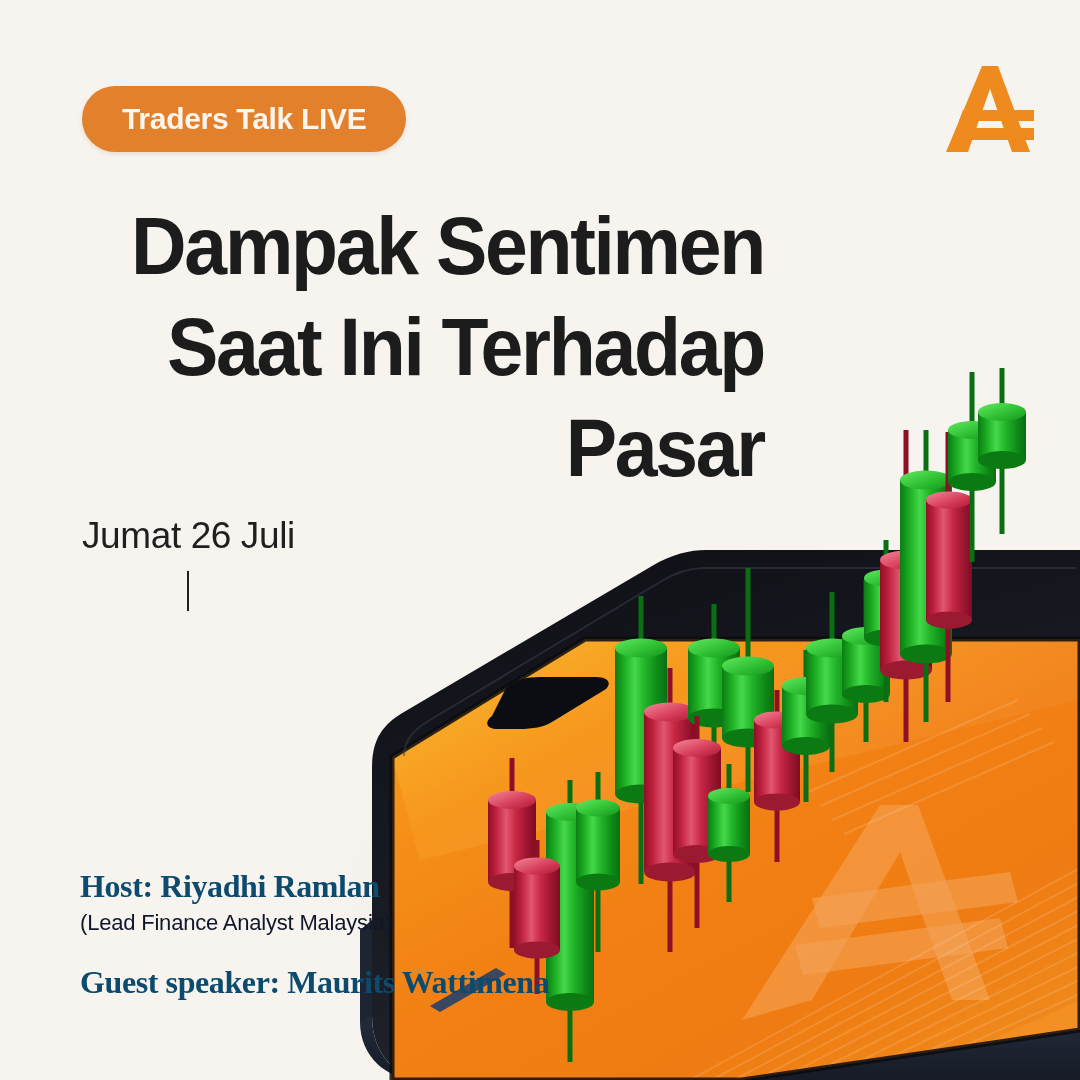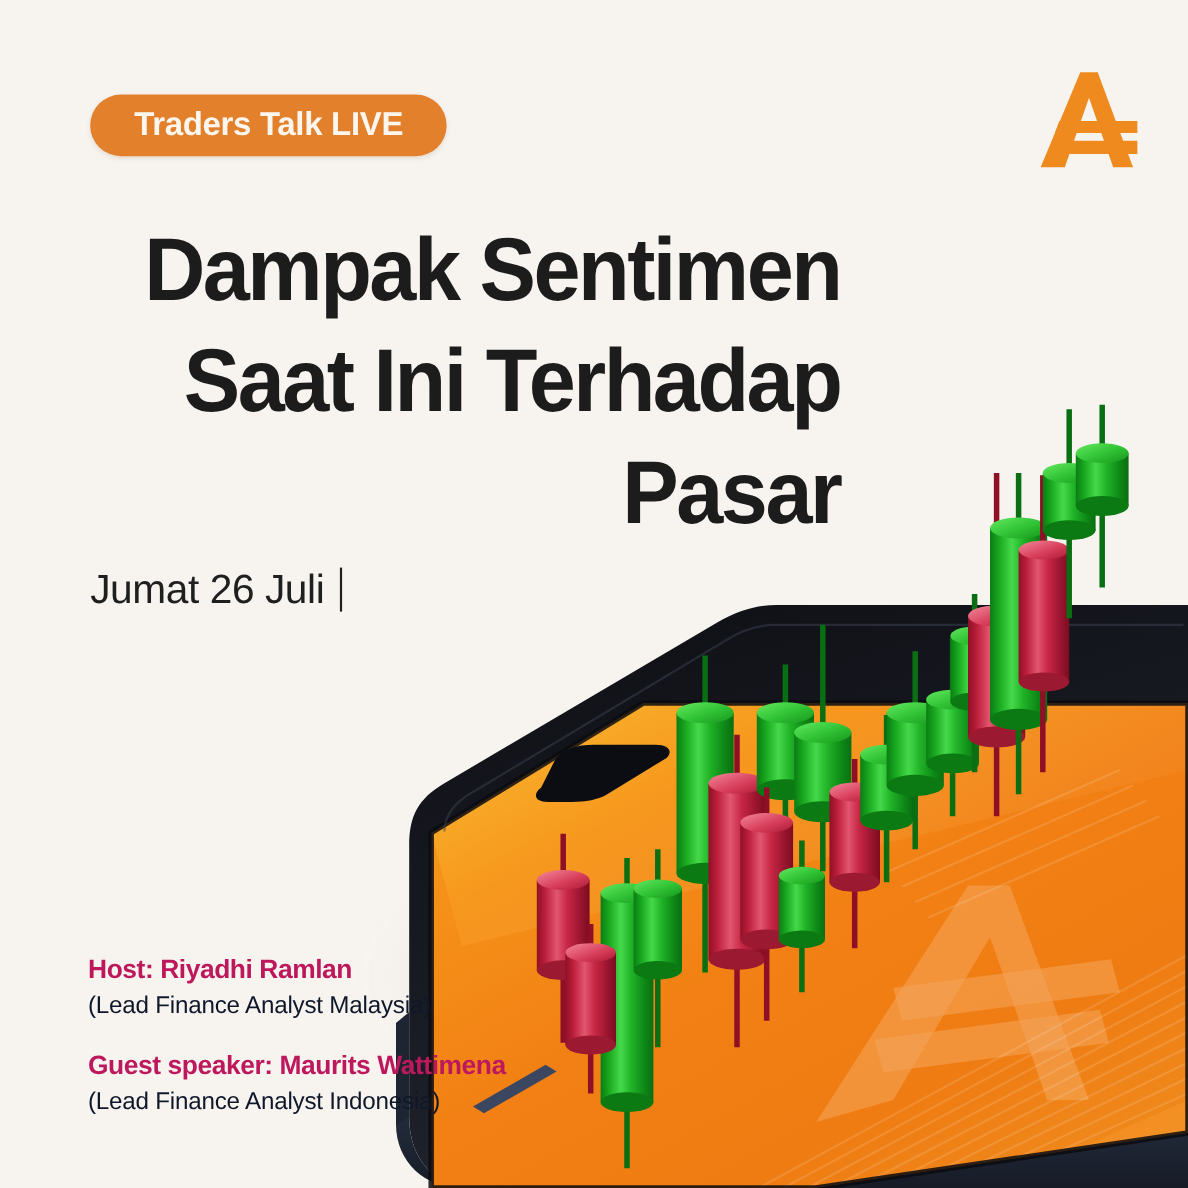--- a/index.html
+++ b/index.html
@@ -38,21 +38,21 @@
                 rgba(150,150,155,0.15) 50%,
                 rgba(247,244,240,0) 78%);
     filter:blur(20px);
     pointer-events:none;
   }
 
   
   .badge {
     position:absolute;
     left:82px; top:86px;
-    height:56px;
+    height:66px;
     padding:0 40px;
     display:flex; align-items:center;
     border-radius:33px;
     background:#e3802b;
     box-shadow:0 2px 5px rgba(150,110,70,0.18);
   }
   .badge-label {
     color:#fdf6ee;
     font-size:30px;
     font-weight:bold;
@@ -89,37 +89,39 @@
   
   .date-row {
     position:absolute;
     left:82px; top:515px;
     display:flex; align-items:center;
     gap:14px;
     color:#1f1f1f;
     font-size:37px;
     letter-spacing:-0.4px;
     white-space:nowrap;
+    flex-direction:column;
   }
   .date-sep {
     display:inline-block;
     width:2px; height:40px;
     background:#1f1f1f;
   }
 
   
   .credits { position:absolute; left:80px; top:868px; }
   .credit-block { margin-bottom:28px; }
   .credit-block:last-child { margin-bottom:16px; }
   .credit-name {
-    color:#be185d;
-    font-size:24px;
+    color:#0c4a6e;
+    font-size:32px;
     font-weight:bold;
     letter-spacing:-0.4px;
     white-space:nowrap;
+    font-family:Liberation Serif, serif;
   }
   .credit-role {
     margin-top:5px;
     color:#0f172a;
     font-size:22px;
     letter-spacing:-0.2px;
     white-space:nowrap;
   }
 
   
@@ -427,17 +429,16 @@
     <span class="date-sep"></span>
   </div>
 
   <div class="credits">
     <div class="credit-block">
       <div class="credit-name">Host: Riyadhi Ramlan</div>
       <div class="credit-role">(Lead Finance Analyst Malaysia)</div>
     </div>
     <div class="credit-block">
       <div class="credit-name">Guest speaker: Maurits Wattimena</div>
-      <div class="credit-role">(Lead Finance Analyst Indonesia)</div>
     </div>
   </div>
 
 </div>
 
 </body></html>

